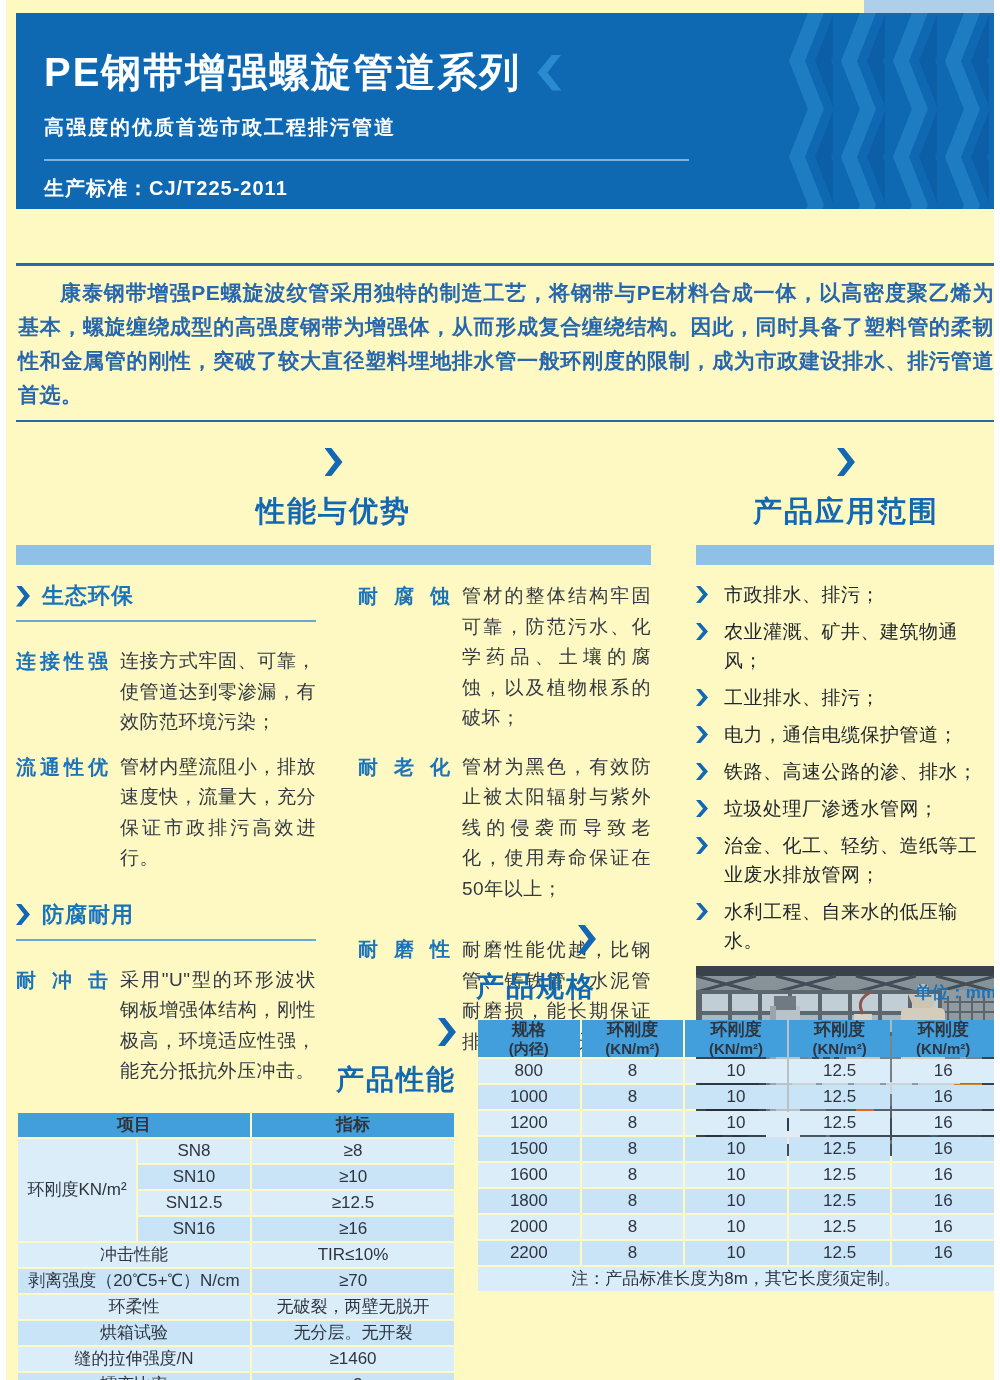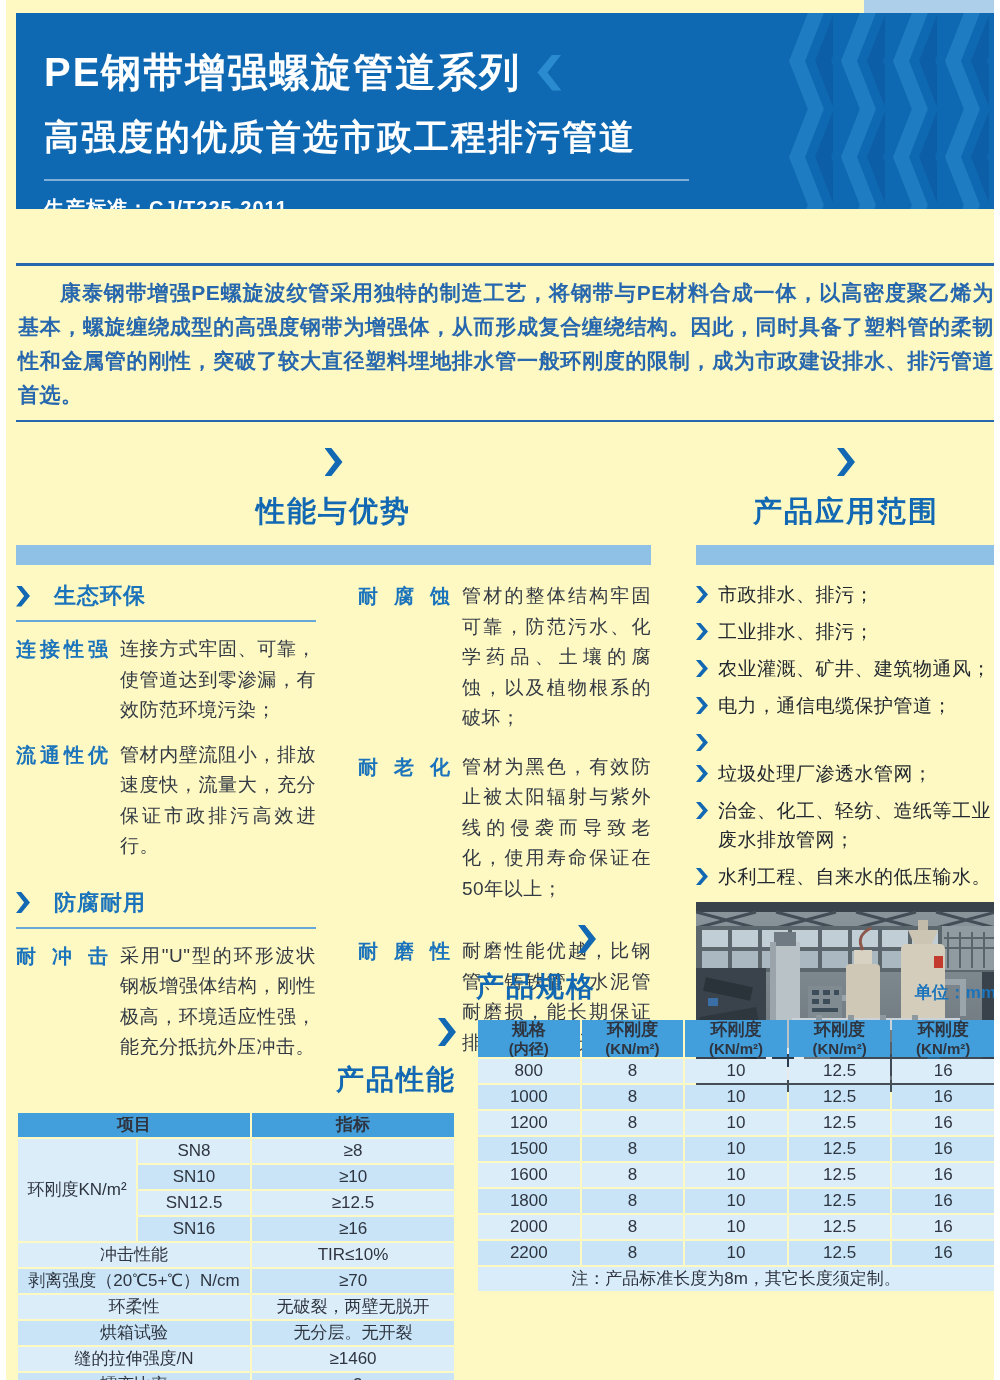--- a/index.html
+++ b/index.html
@@ -12,21 +12,21 @@
 
   
   .top-strip { position:absolute; left:858px; top:0; width:142px; height:15px; background:#aecfe9; }
   .banner { position:absolute; left:10px; top:13px; width:980px; height:196px; background:#0f68b2; overflow:hidden; }
   .banner-pattern { position:absolute; right:0; top:0; height:196px; }
   .banner-inner { position:absolute; left:28px; top:0; width:720px; height:100%; z-index:2; }
   .banner-title-row { display:flex; align-items:center; gap:16px; margin-top:32px; }
   .banner-title { color:#ffffff; font-size:40px; font-weight:bold; letter-spacing:2px; }
   .chev-left-mark { width:24px; height:36px; background:#2a8bd0;
     clip-path:polygon(100% 0%, 62% 0%, 0% 50%, 62% 100%, 100% 100%, 42% 50%); }
-  .banner-sub { color:#ffffff; font-size:35px; font-weight:bold; letter-spacing:2px; margin-top:14px; }
+  .banner-sub { color:#ffffff; font-size:20px; font-weight:bold; letter-spacing:2px; margin-top:14px; }
   .banner-rule { width:645px; height:2px; background:#7fb0d9; margin-top:18px; }
   .banner-std { color:#ffffff; font-size:20px; font-weight:bold; margin-top:14px; letter-spacing:1px; }
 
   
   .intro-wrap { position:absolute; left:10px; top:263px; width:980px; }
   .intro-rule-top { height:3px; background:#2767ae; }
   .intro-text { color:#2767ae; font-size:21px; font-weight:600; line-height:34px;
     text-align:justify; text-indent:2em; padding:10px 2px 8px 2px; letter-spacing:0.5px; }
   .intro-rule-bottom { height:2px; background:#2767ae; }
 
@@ -35,36 +35,36 @@
   .chev-big { width:18px; height:28px; background:#1268b3; flex:0 0 auto;
     clip-path:polygon(0% 0%, 38% 0%, 100% 50%, 38% 100%, 0% 100%, 58% 50%); }
   .sec-title { color:#1268b3; font-size:29px; font-weight:bold; letter-spacing:2px; }
   .sec-bar { height:20px; background:#8fc1e6; margin-top:13px; }
 
   
   .col-left { position:absolute; left:10px; top:448px; width:635px; }
   .perf-cols { display:flex; gap:42px; margin-top:16px; }
   .perf-col-a { width:300px; }
   .perf-col-b { width:293px; }
-  .sub-head { display:flex; align-items:center; gap:24px; padding-bottom:9px;
-    border-bottom:2px solid #66a8d8; margin-bottom:12px; }
+  .sub-head { display:flex; align-items:center; gap:12px; padding-bottom:9px;
+    border-bottom:2px solid #66a8d8; margin-bottom:24px; }
   .chev-mid { width:14px; height:21px; background:#1268b3; flex:0 0 auto;
     clip-path:polygon(0% 0%, 38% 0%, 100% 50%, 38% 100%, 0% 100%, 58% 50%); }
   .sub-title { color:#1b74bb; font-size:22px; font-weight:bold; letter-spacing:1px; }
   .perf-item { display:flex; gap:12px; margin-bottom:14px; }
   .perf-label { color:#1b74bb; font-size:20px; font-weight:bold; width:92px; flex:0 0 auto;
     text-align:justify; text-align-last:justify; line-height:30px; }
   .perf-text { color:#333a44; font-size:19px; line-height:30.5px; flex:1;
     text-align:justify; letter-spacing:0.5px; }
   .group2 { margin-top:26px; }
 
   
   .col-right { position:absolute; left:690px; top:448px; width:300px; }
   .app-list { margin-top:15px; }
-  .app-item { display:flex; gap:10px; margin-bottom:8px; }
+  .app-item { display:flex; gap:16px; margin-bottom:8px; }
   .chev-bullet { width:12px; height:17px; background:#1268b3; flex:0 0 auto; margin-top:6px;
     clip-path:polygon(0% 0%, 38% 0%, 100% 50%, 38% 100%, 0% 100%, 58% 50%); }
   .app-text { color:#22282f; font-size:19px; line-height:29px; letter-spacing:0.5px; }
   .factory-photo { margin-top:11px; width:300px; height:190px; display:block; }
 
   
   .bottom-left { position:absolute; left:10px; top:1018px; width:440px; }
   .bottom-right { position:absolute; left:470px; top:964px; width:520px; }
   .bot-head-row { display:flex; align-items:flex-end; justify-content:space-between; height:42px; }
   .bot-head { display:flex; align-items:flex-end; gap:15px;flex-direction:column; }
@@ -150,21 +150,21 @@
 
       <div class="perf-col-b">
         <div class="perf-item">
           <div class="perf-label">耐腐蚀</div>
           <div class="perf-text">管材的整体结构牢固可靠，防范污水、化学药品、土壤的腐蚀，以及植物根系的破坏；</div>
         </div>
         <div class="perf-item" style="margin-top:18px;">
           <div class="perf-label">耐老化</div>
           <div class="perf-text">管材为黑色，有效防止被太阳辐射与紫外线的侵袭而导致老化，使用寿命保证在50年以上；</div>
         </div>
-        <div class="perf-item" style="margin-top:32px;">
+        <div class="perf-item" style="margin-top:32px;font-family:Liberation Mono, monospace;">
           <div class="perf-label">耐磨性</div>
           <div class="perf-text">耐磨性能优越，比钢管、铸铁管、水泥管耐磨损，能长期保证排污系统稳定运作。</div>
         </div>
       </div>
     </div>
   </div>
 
   <div class="col-right">
     <div class="sec-head">
       <div class="chev-big"></div>
@@ -172,32 +172,33 @@
     </div>
     <div class="sec-bar"></div>
 
     <div class="app-list">
       <div class="app-item">
         <div class="chev-bullet"></div>
         <div class="app-text">市政排水、排污；</div>
       </div>
       <div class="app-item">
         <div class="chev-bullet"></div>
+        <div class="app-text">农业灌溉、矿井、建筑物通风；</div>
+      </div>
+      <div class="app-item">
+        <div class="chev-bullet"></div>
         <div class="app-text">工业排水、排污；</div>
       </div>
       <div class="app-item">
         <div class="chev-bullet"></div>
-        <div class="app-text">农业灌溉、矿井、建筑物通风；</div>
-      </div>
-      <div class="app-item">
-        <div class="chev-bullet"></div>
         <div class="app-text">电力，通信电缆保护管道；</div>
       </div>
       <div class="app-item">
         <div class="chev-bullet"></div>
+        <div class="app-text">铁路、高速公路的渗、排水；</div>
       </div>
       <div class="app-item">
         <div class="chev-bullet"></div>
         <div class="app-text">垃圾处理厂渗透水管网；</div>
       </div>
       <div class="app-item">
         <div class="chev-bullet"></div>
         <div class="app-text">治金、化工、轻纺、造纸等工业废水排放管网；</div>
       </div>
       <div class="app-item">

